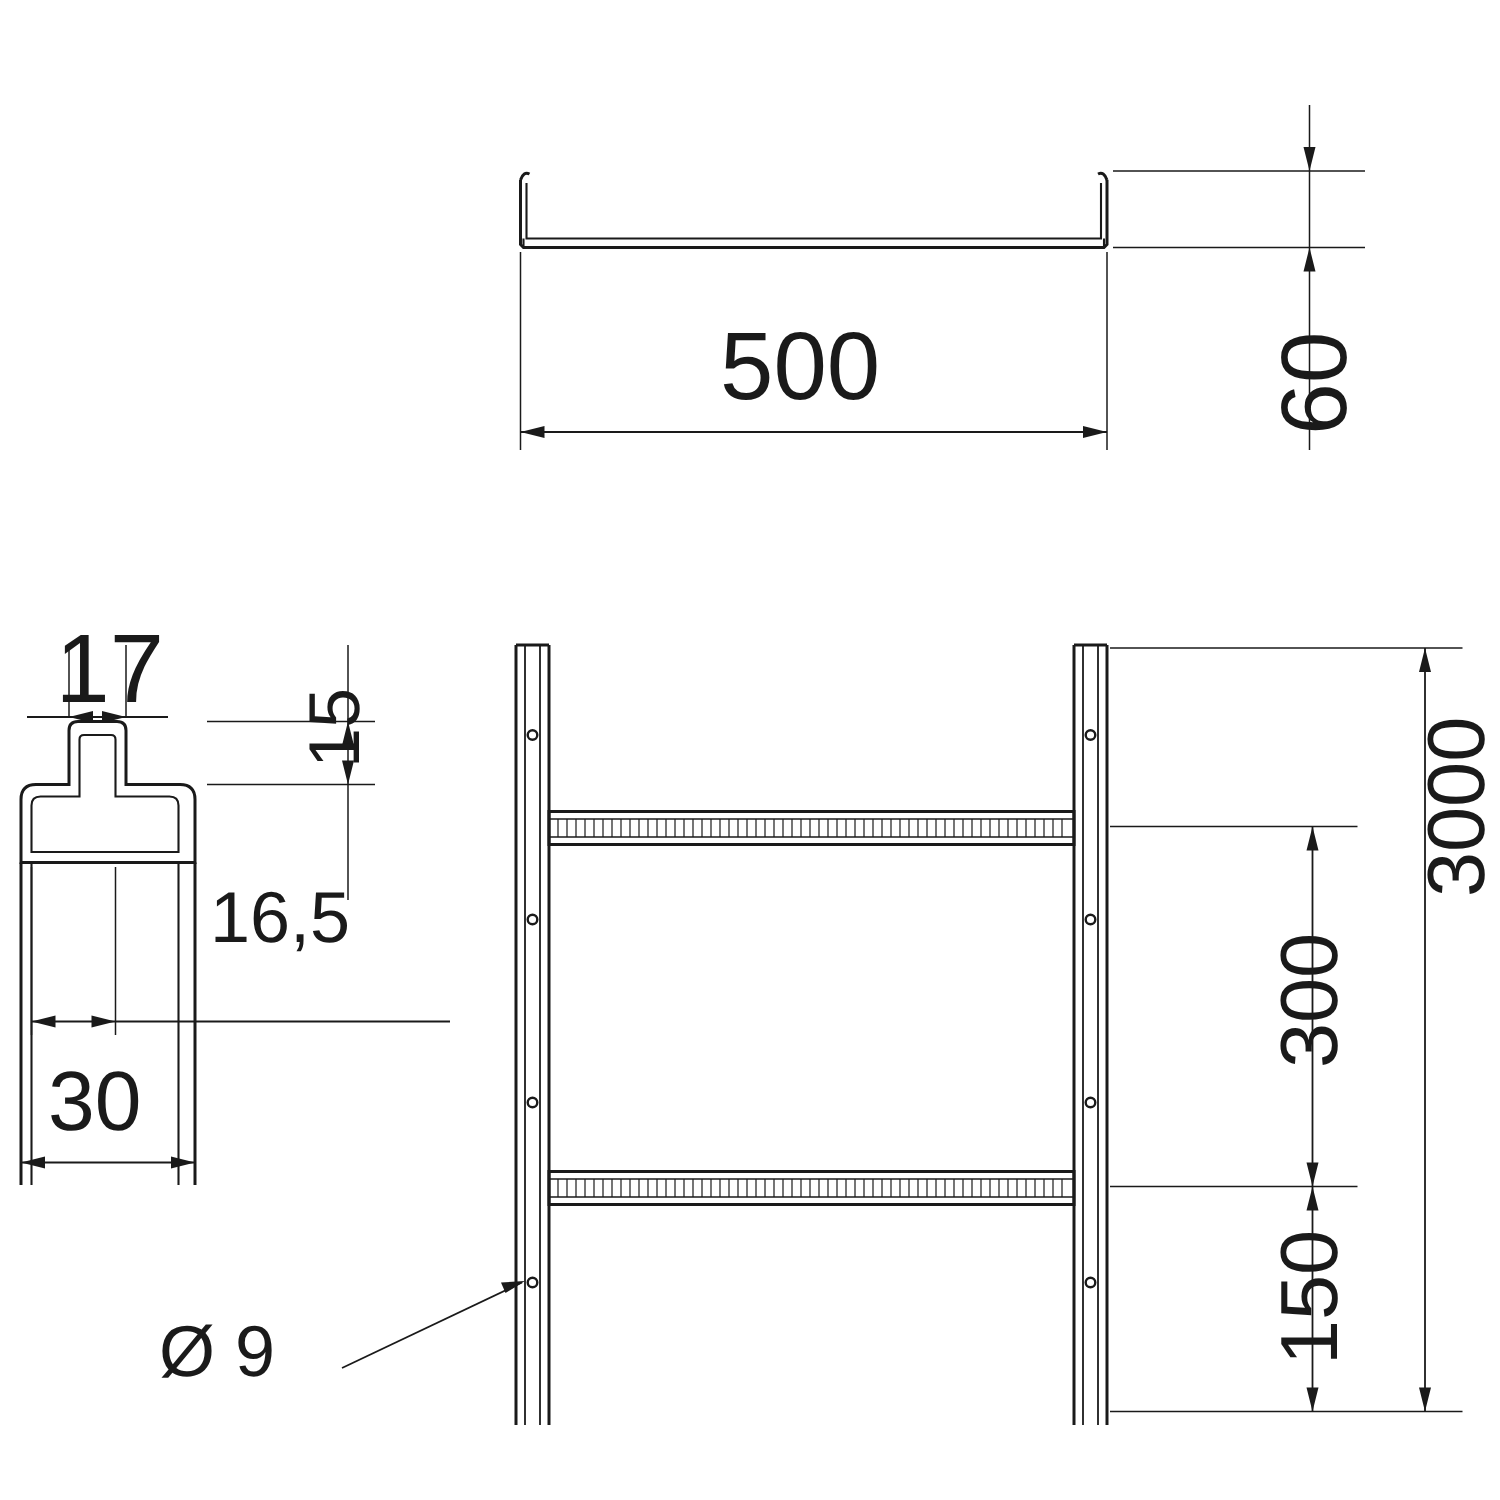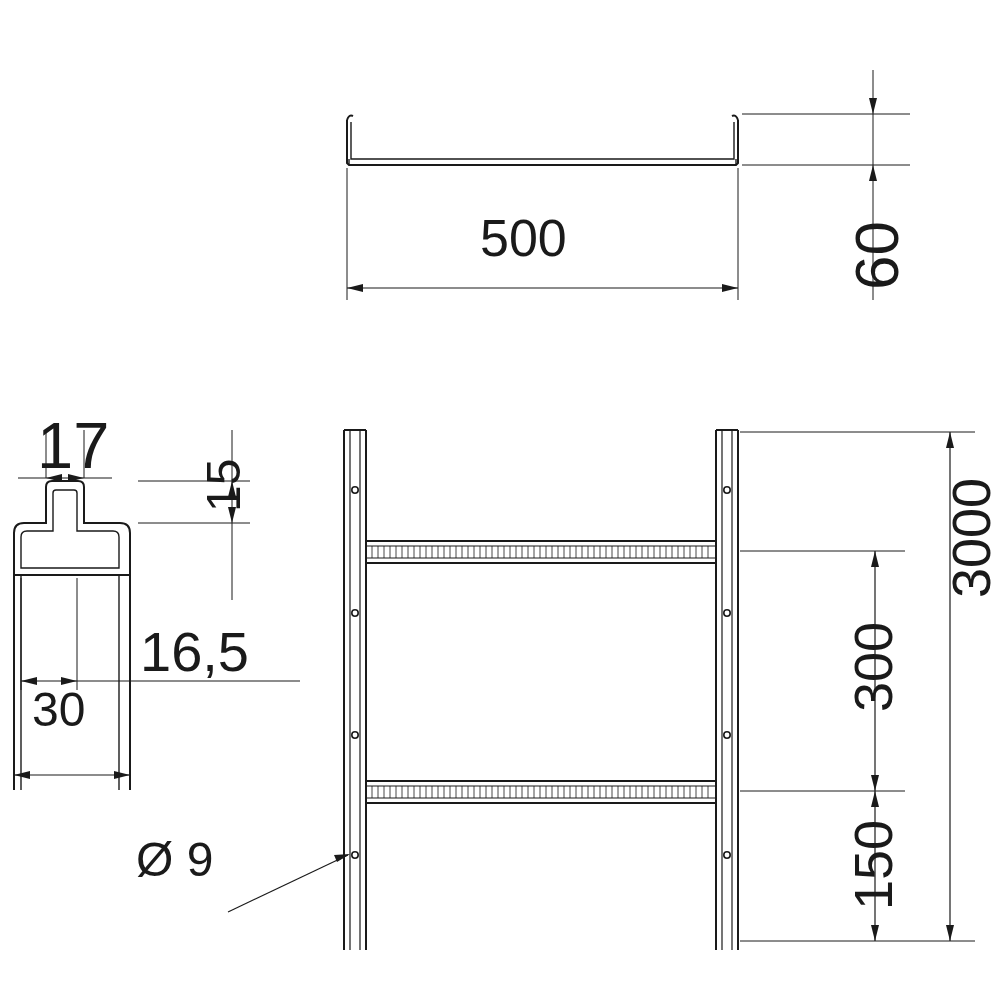--- a/index.html
+++ b/index.html
@@ -334,33 +334,33 @@
       <g stroke-width="1.2">
         <line x1="228" y1="912" x2="348" y2="855"></line>
       </g>
       <g fill="#1a1a1a" stroke="none">
         <polygon points="350,854 334,855 337,862"></polygon>
       </g>
 
     </g>
   </svg>
 
-  <div class="dimtext" style="left:480px; top:212px; font-size:52px;">500</div>
+  <div class="dimtext" style="left:480px; top:212px; font-size:64px;">500</div>
 
   <div class="dimtext vert" style="left:846px; top:290px; font-size:62px; transform: rotate(-90deg);">60</div>
 
   <div class="dimtext" style="left:37px; top:413px; font-size:65px;">17</div>
 
   <div class="dimtext vert" style="left:200px; top:512px; font-size:48px; transform: rotate(-90deg);">15</div>
 
-  <div class="dimtext" style="left:140px; top:624px; font-size:56px;text-align:center;">16,5</div>
-
-  <div class="dimtext" style="left:32px; top:686px; font-size:48px;">30</div>
+  <div class="dimtext" style="left:140px; top:589px; font-size:48px;text-align:center;">16,5</div>
+
+  <div class="dimtext" style="left:32px; top:706px; font-size:56px;">30</div>
 
   <div class="dimtext vert" style="left:944px; top:598px; font-size:54px; transform: rotate(-90deg);">3000</div>
 
   <div class="dimtext vert" style="left:846px; top:712px; font-size:54px; transform: rotate(-90deg);">300</div>
 
   <div class="dimtext vert" style="left:846px; top:910px; font-size:54px; transform: rotate(-90deg);">150</div>
 
-  <div class="dimtext" style="left:106px; top:836px; font-size:48px;margin-left:30px;">Ø 9</div>
+  <div class="dimtext" style="left:106px; top:878px; font-size:48px;">Ø 9</div>
 
 </div>
 
 </body></html>

